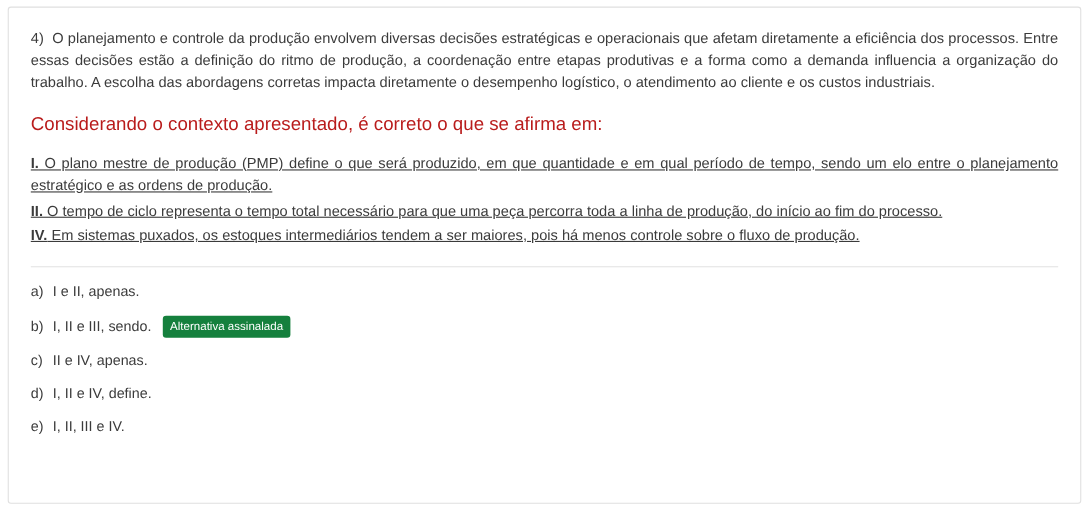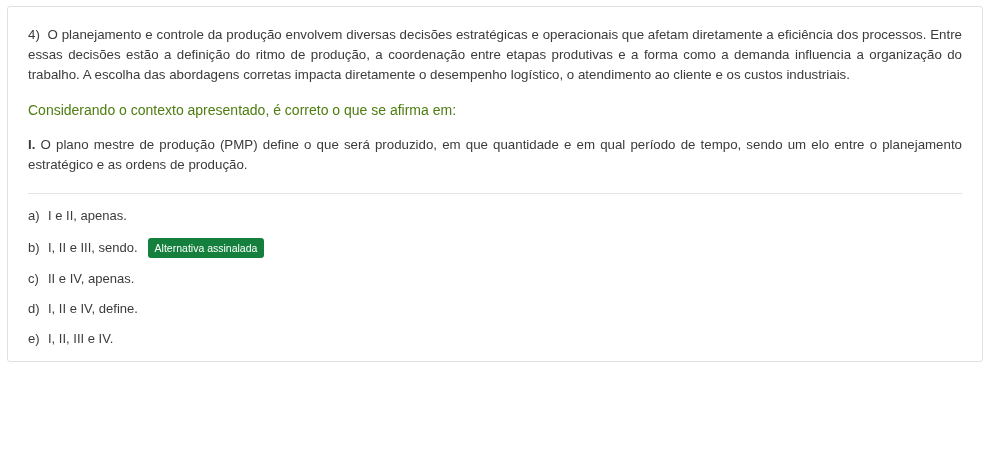--- a/index.html
+++ b/index.html
@@ -14,47 +14,48 @@
     overflow: hidden;
   }
   .question-card {
     box-sizing: border-box;
     width: 976px;
     margin: 6px 8px 0 7px;
     border: 1px solid #e0e0e0;
     border-radius: 3px;
     background: #ffffff;
     padding: 18px 20px 14px 20px;
-    height: 356px;
+    height: 452px;
   }
   .stem {
     font-size: 13.3px;
     color: #3b3b3b;
     line-height: 1.52;
     text-align: justify;
     margin: 0 0 14px 0;
   }
   .stem .num {
     font-weight: normal;
   }
   .lead {
-    font-size: 14px;
-    color: #4d7c0f;
+    font-size: 17px;
+    color: #b91c1c;
     line-height: 1.5;
     margin: 0 0 14px 0;
   }
   .statements {
     font-size: 13.3px;
     color: #3b3b3b;
     line-height: 1.52;
     text-align: justify;
     margin: 0 0 8px 0;
   }
   .statements p {
     margin: 0 0 2px 0;
+    text-decoration: underline;
   }
   .statements b {
     font-weight: bold;
   }
   .divider {
     border: none;
     border-top: 1px solid #e4e4e4;
     margin: 18px 0 14px 0;
   }
   .alt-title {
@@ -101,20 +102,22 @@
 <body>
 
 <div class="question-card">
 
   <p class="stem"><span class="num">4)</span>&nbsp;&nbsp;<span>O planejamento e controle da produção envolvem diversas decisões estratégicas e operacionais que afetam diretamente a eficiência dos processos. Entre essas decisões estão a definição do ritmo de produção, a coordenação entre etapas produtivas e a forma como a demanda influencia a organização do trabalho. A escolha das abordagens corretas impacta diretamente o desempenho logístico, o atendimento ao cliente e os custos industriais.</span></p>
 
   <p class="lead">Considerando o contexto apresentado, é correto o que se afirma em:</p>
 
   <div class="statements">
     <p><b>I.</b><span> O plano mestre de produção (PMP) define o que será produzido, em que quantidade e em qual período de tempo, sendo um elo entre o planejamento estratégico e as ordens de produção.</span></p>
+    <p><b>II.</b><span> O tempo de ciclo representa o tempo total necessário para que uma peça percorra toda a linha de produção, do início ao fim do processo.</span></p>
+    <p><b>IV.</b><span> Em sistemas puxados, os estoques intermediários tendem a ser maiores, pois há menos controle sobre o fluxo de produção.</span></p>
   </div>
 
   <hr class="divider">
 
 
   <ul class="alt-list">
     <li class="alt-item">
       <span class="alt-letter">a)</span>
       <span class="alt-text">I e II, apenas.</span>
     </li>

